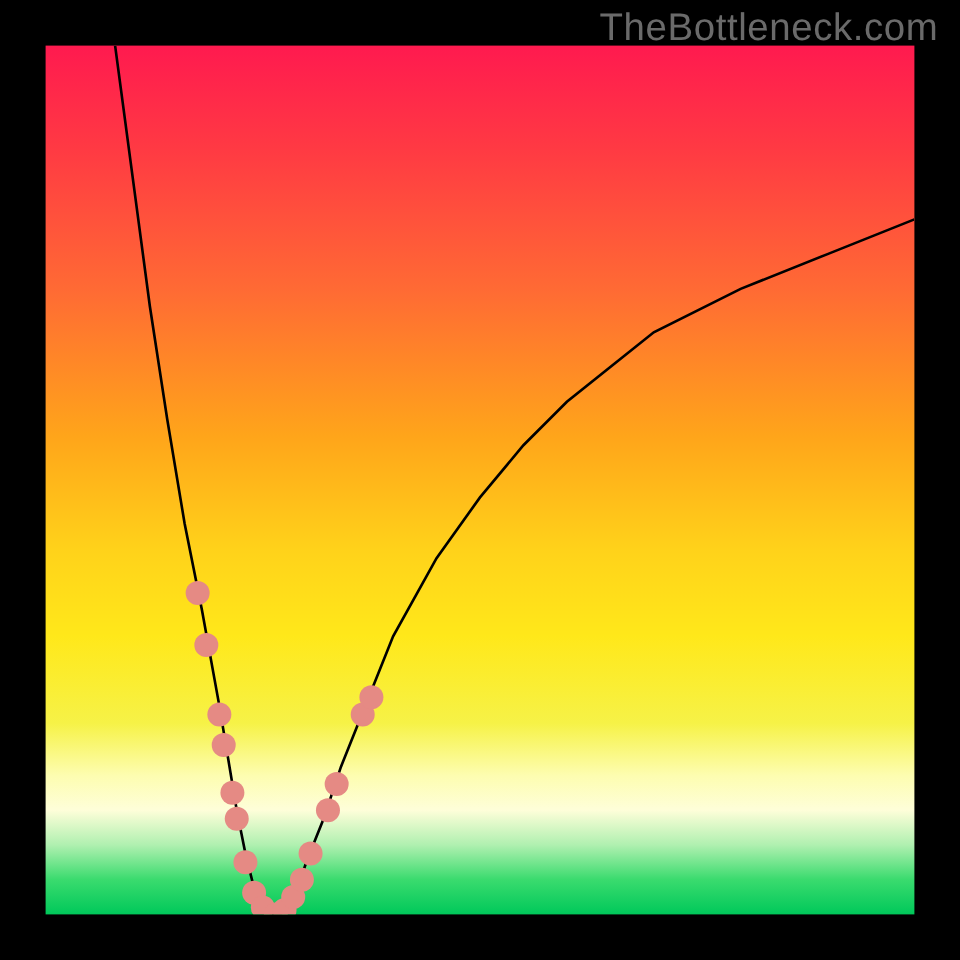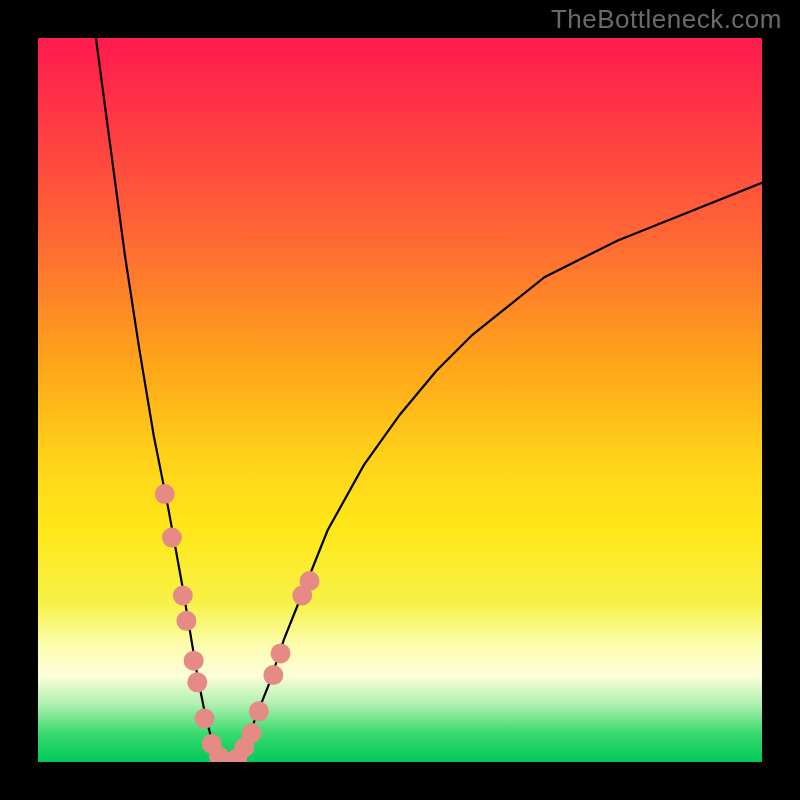--- a/index.html
+++ b/index.html
@@ -15,21 +15,21 @@
     position: relative;
     width: 800px;
     height: 800px;
     background: #000;
   }
   .watermark {
     position: absolute;
     top: 4px;
     right: 18px;
     color: #6a6a6a;
-    font-size: 26px;
+    font-size: 32px;
     font-weight: 500;
     letter-spacing: 0.5px;
     z-index: 5;
     text-align: center;
   }
   .plot-area {
     position: absolute;
     left: 38px;
     top: 38px;
     width: 724px;

